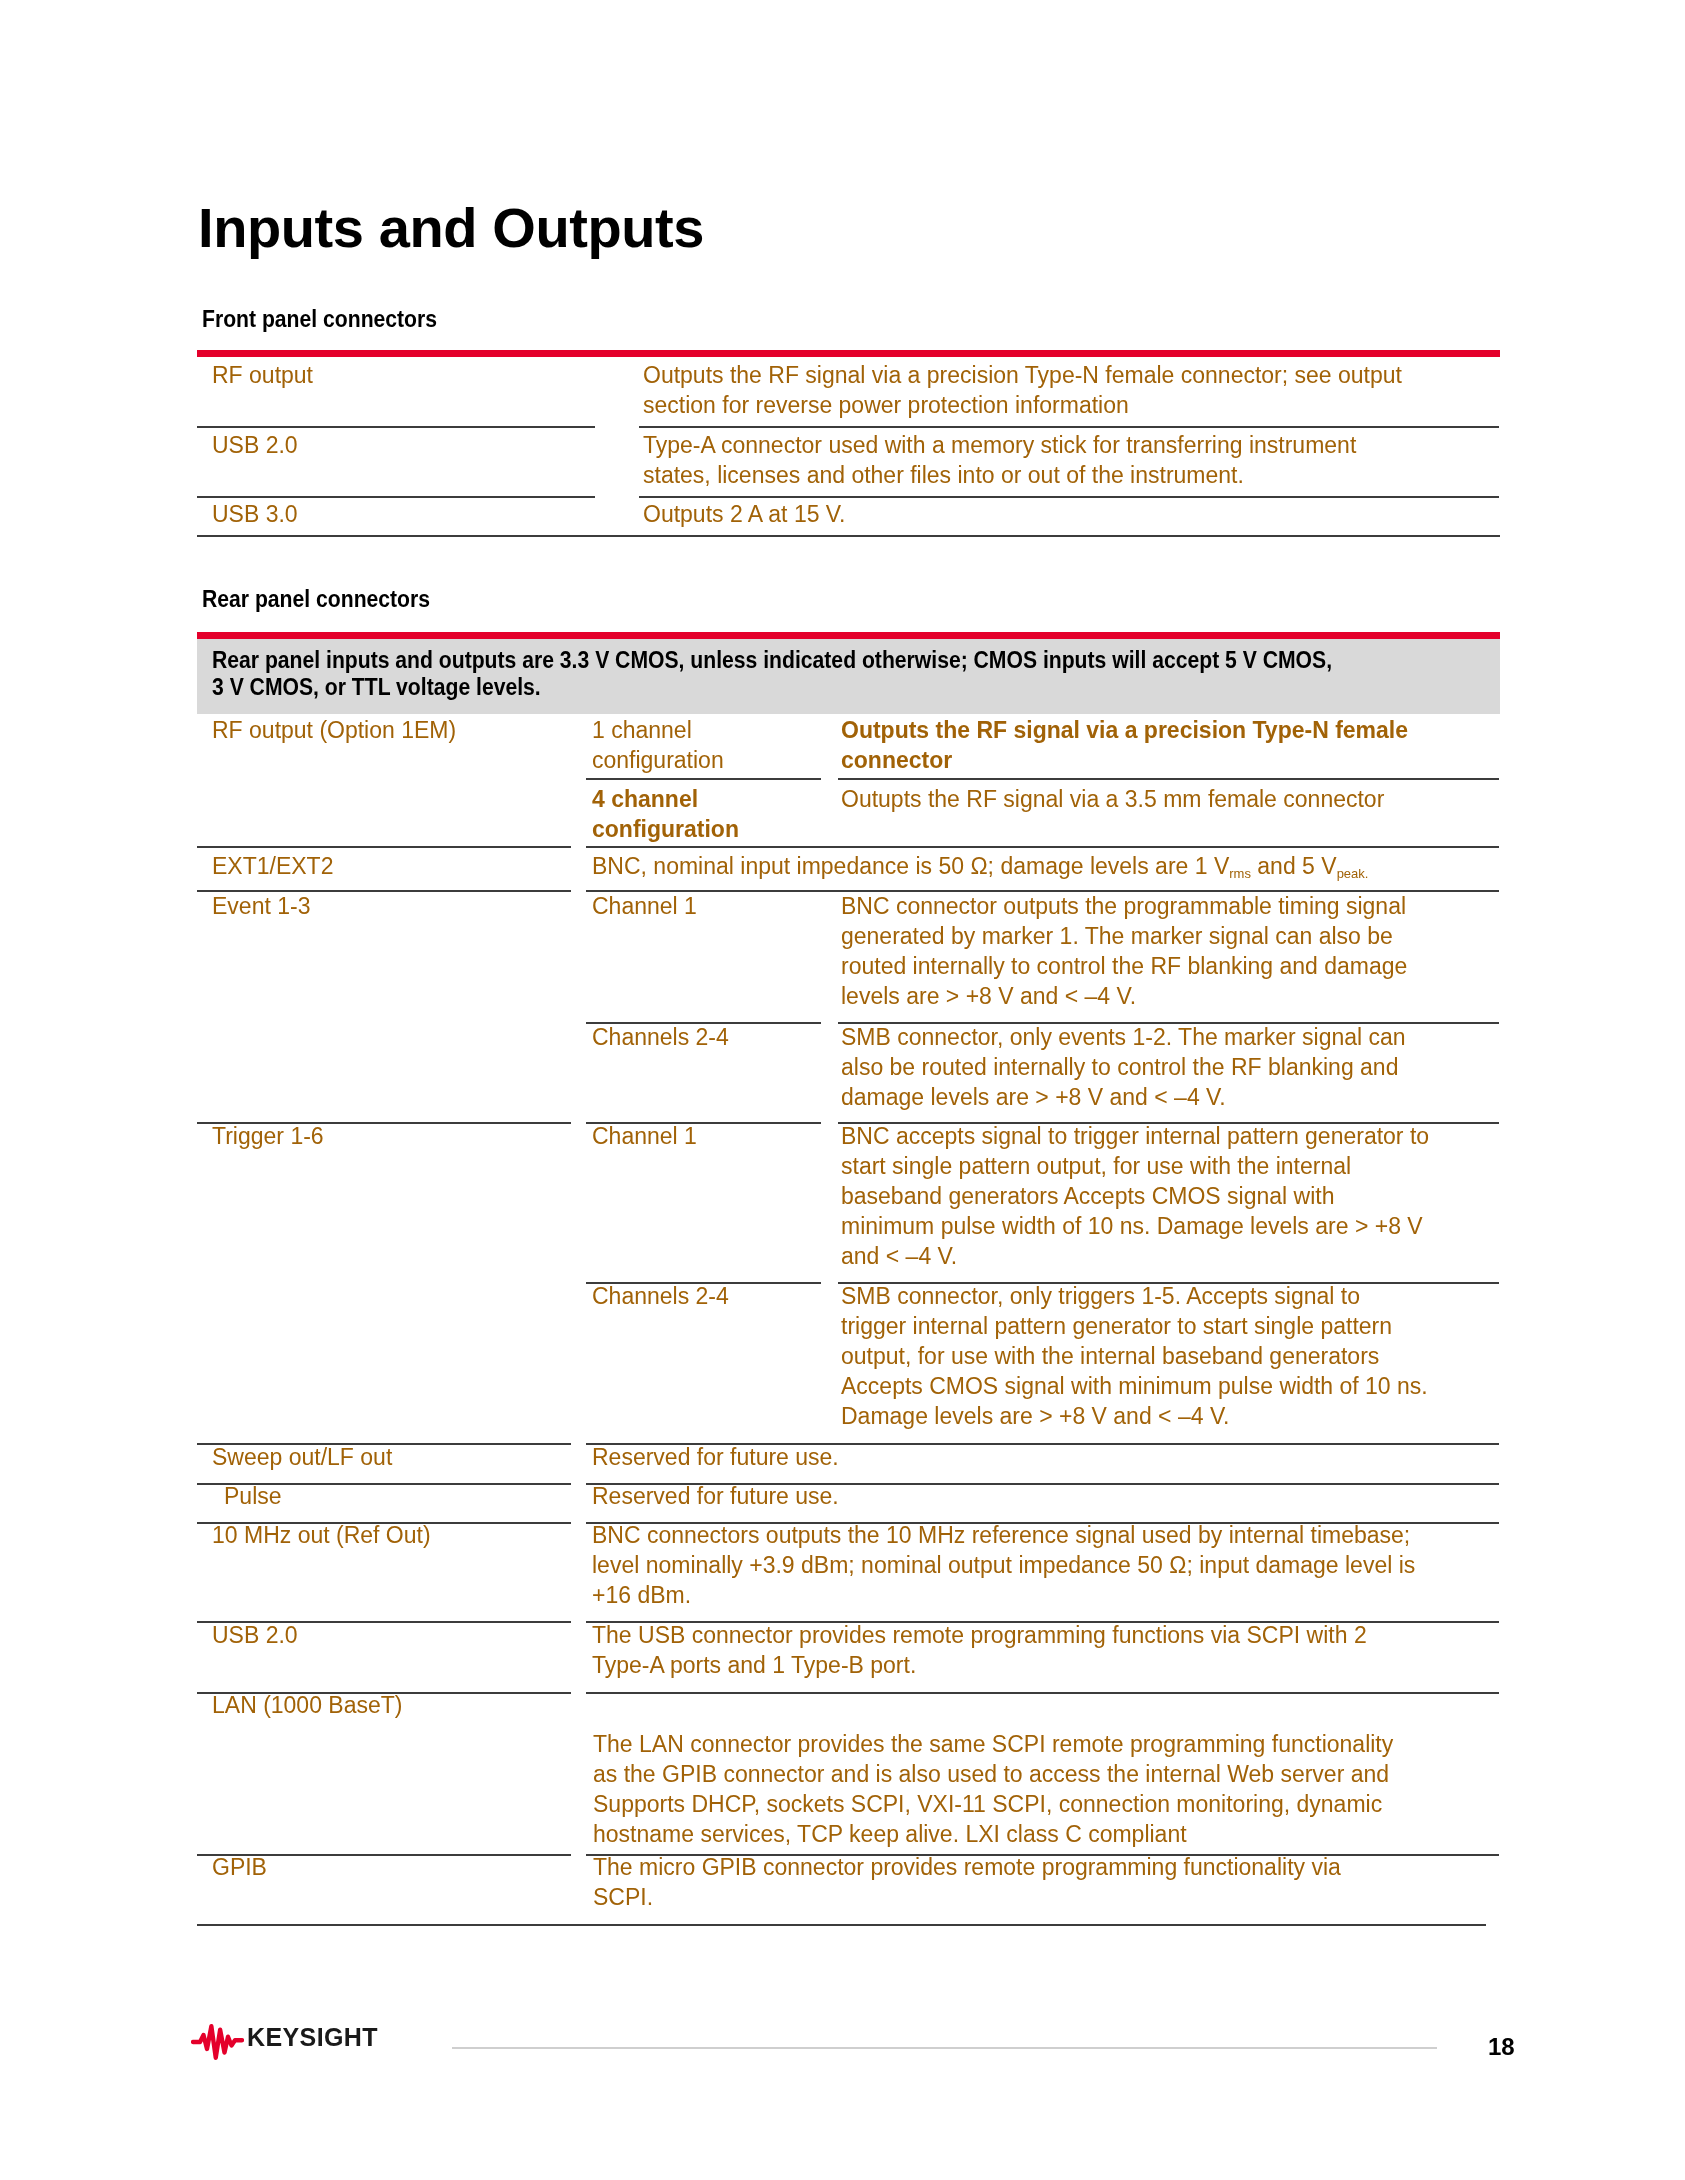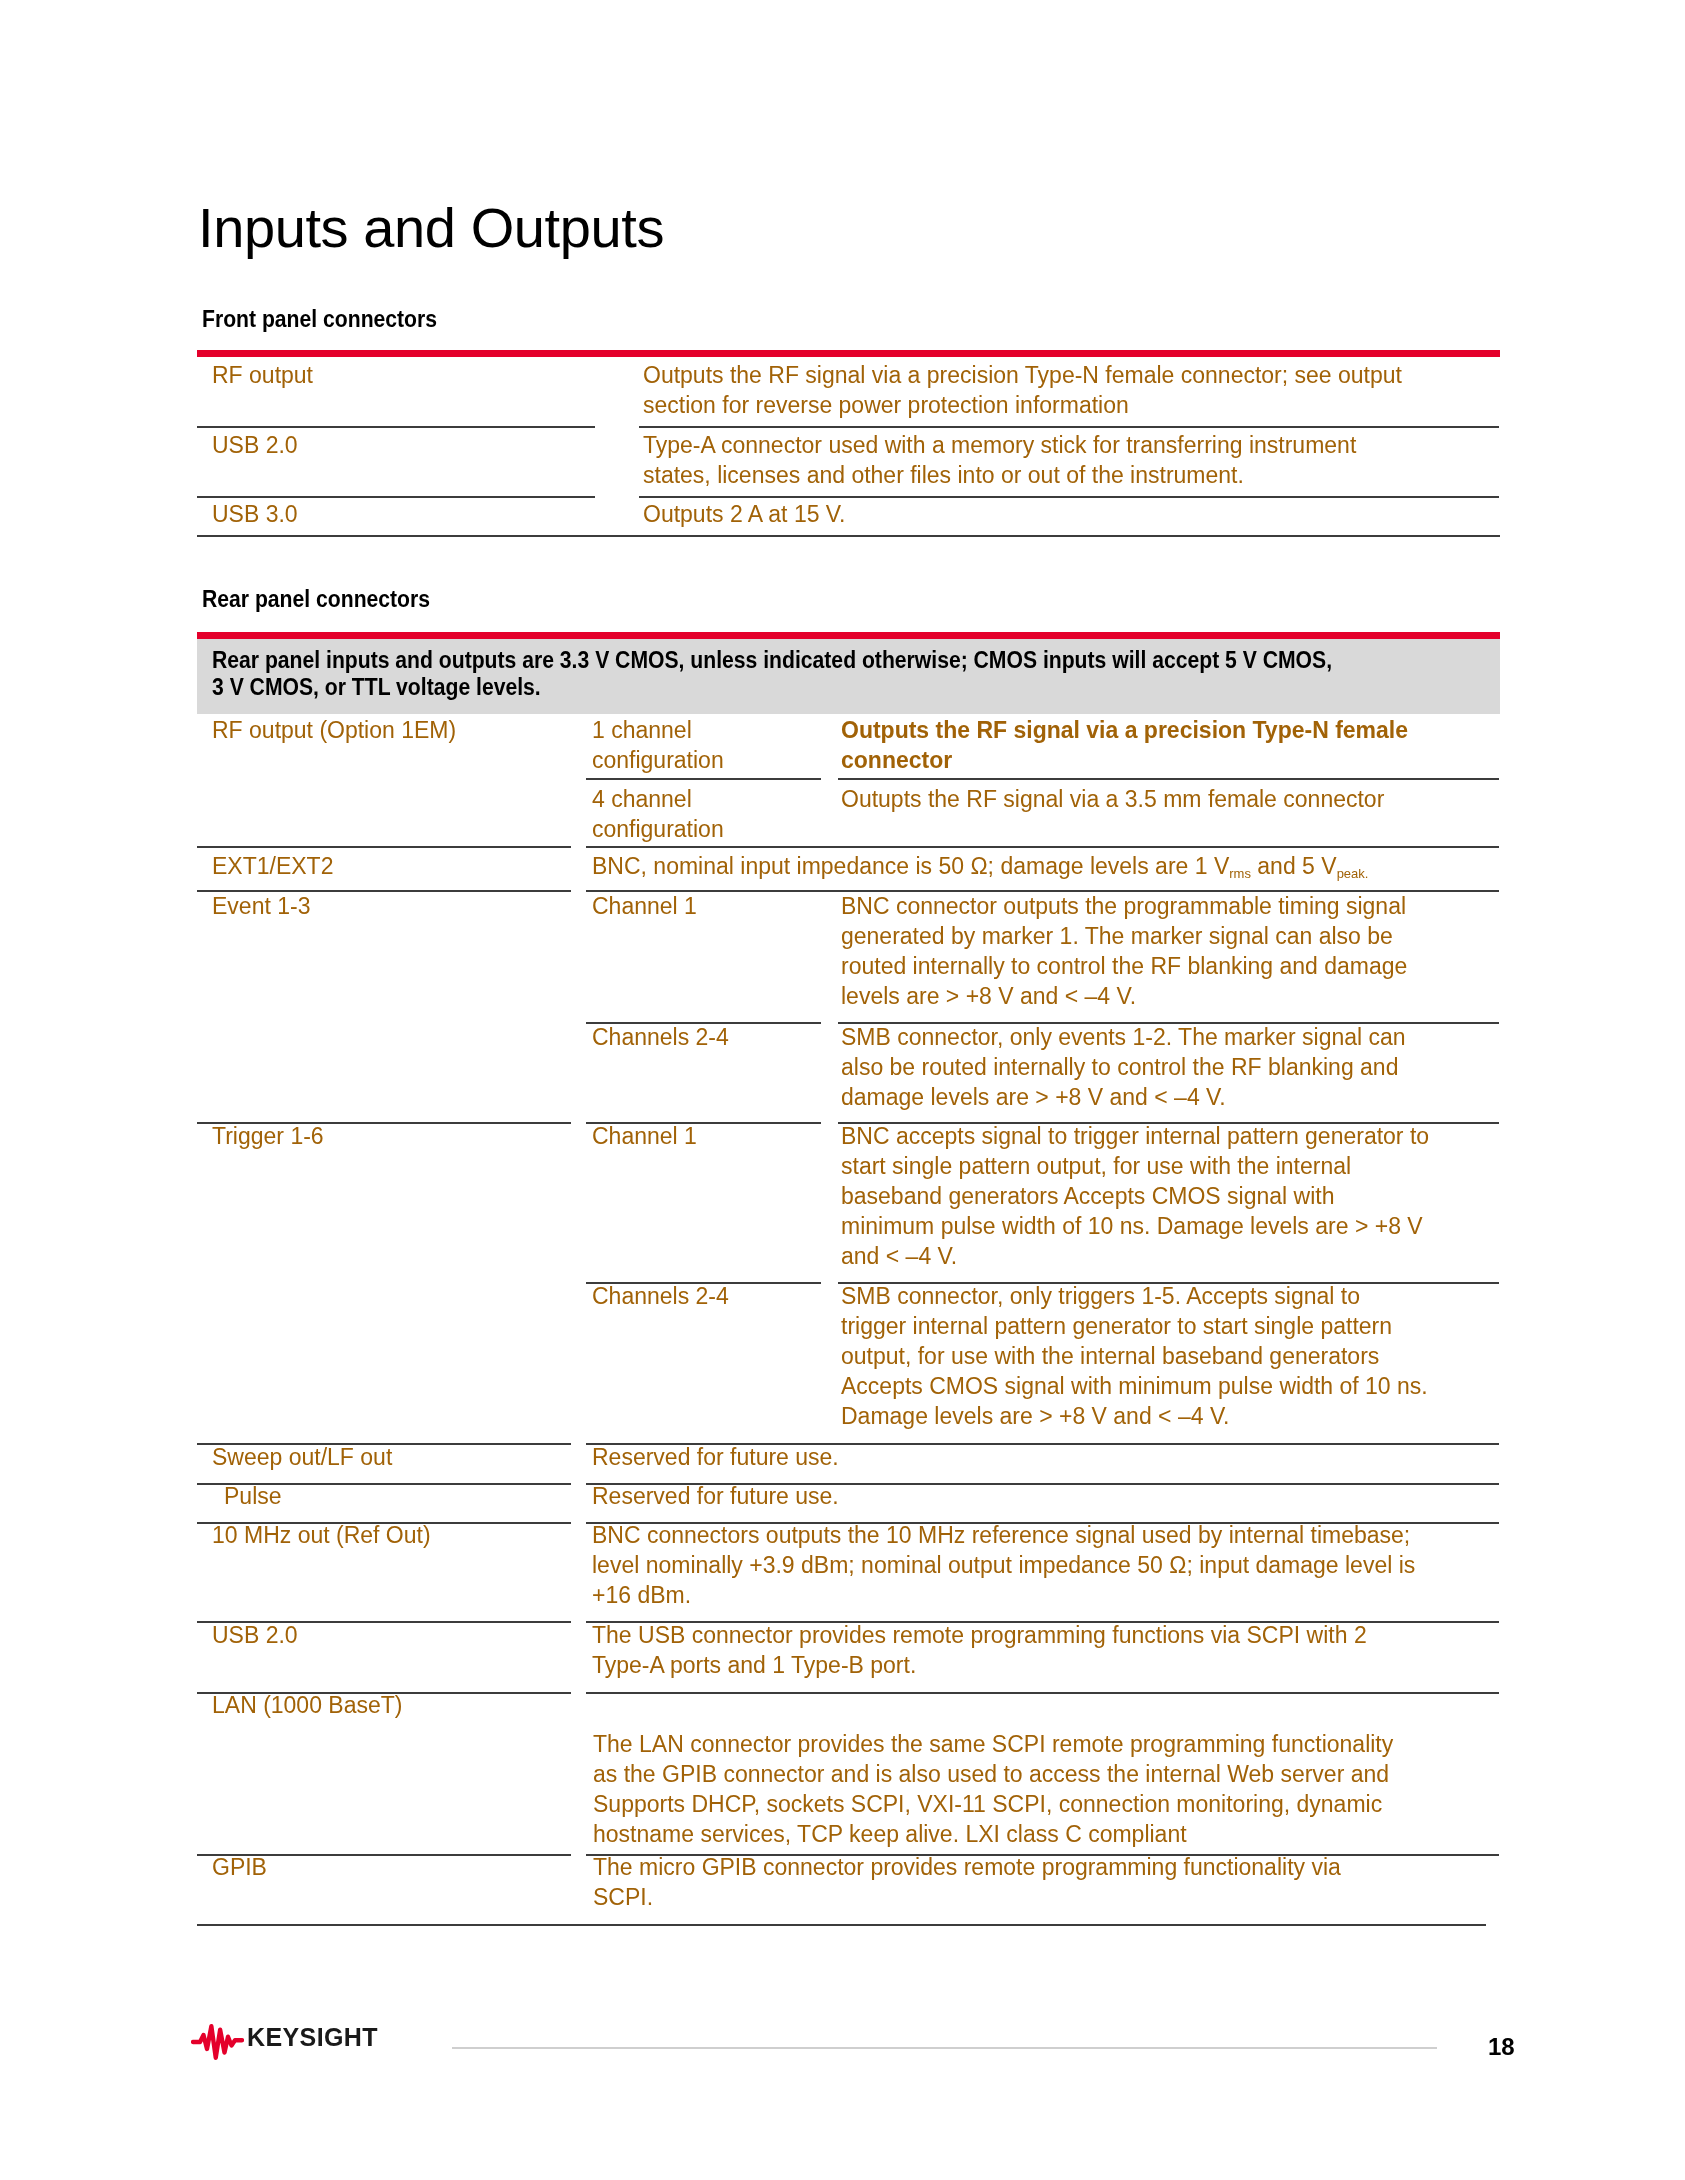--- a/index.html
+++ b/index.html
@@ -1,19 +1,19 @@
 <!DOCTYPE html>
 <html style="font-size:14px"><head>
 <meta charset="utf-8">
 <style>
   html, body { margin: 0; padding: 0; background: #ffffff; }
   body { width: 1685px; height: 2180px; position: relative; overflow: hidden;
          font-family: "Liberation Sans", sans-serif; color: #1a1a1a; }
   .abs { position: absolute; }
-  .title { left: 198px; top: 195px; font-size: 56px; font-weight: normal; color: #000; letter-spacing: -0.4px; }
+  .title { left: 198px; top: 195px; font-size: 56px; font-weight: bold; color: #000; letter-spacing: -0.4px; }
   .section { font-size: 24.6px; font-weight: bold; color: #000; transform: scaleX(0.86); transform-origin: left top; white-space: nowrap; }
   .redbar { background: #e4002b; height: 7px; }
   .grayband { background: #d9d9d9; }
   .note { font-size: 24.6px; font-weight: bold; color: #000; line-height: 27px; transform: scaleX(0.86); transform-origin: left top; white-space: nowrap; }
   .cell { font-size: 23px; line-height: 30px; color: #a16207; }
   .hline { height: 1.8px; background: #3c3c3c; }
   .sub { font-size: 13px; vertical-align: -3.5px; }
   .footer-rule { height: 1.8px; background: #cfcfcf; }
   .pagenum { font-size: 24px; font-weight: bold; color: #000; }
   .logo-text { font-size: 25px; font-weight: bold; color: #1a1a1a; letter-spacing: 0.4px; }
@@ -66,21 +66,21 @@
     <div>1 channel</div>
     <div>configuration</div>
   </div>
   <div class="abs cell" style="left:841px; top:715px;font-weight:bold;">
     <div>Outputs the RF signal via a precision Type-N female</div>
     <div>connector</div>
   </div>
   <div class="abs hline" style="left:586px; top:778px; width:235px;"></div>
   <div class="abs hline" style="left:838px; top:778px; width:661px;"></div>
 
-  <div class="abs cell" style="left:592px; top:784px;">
+  <div class="abs cell" style="left:592px; top:784px;font-weight:bold;">
     <div>4 channel</div>
     <div>configuration</div>
   </div>
   <div class="abs cell" style="left:841px; top:784px;">
     <div>Outupts the RF signal via a 3.5 mm female connector</div>
   </div>
   <div class="abs hline" style="left:197px; top:846px; width:374px;"></div>
   <div class="abs hline" style="left:586px; top:846px; width:913px;"></div>
 
   <div class="abs cell" style="left:212px; top:851px;">EXT1/EXT2</div>

